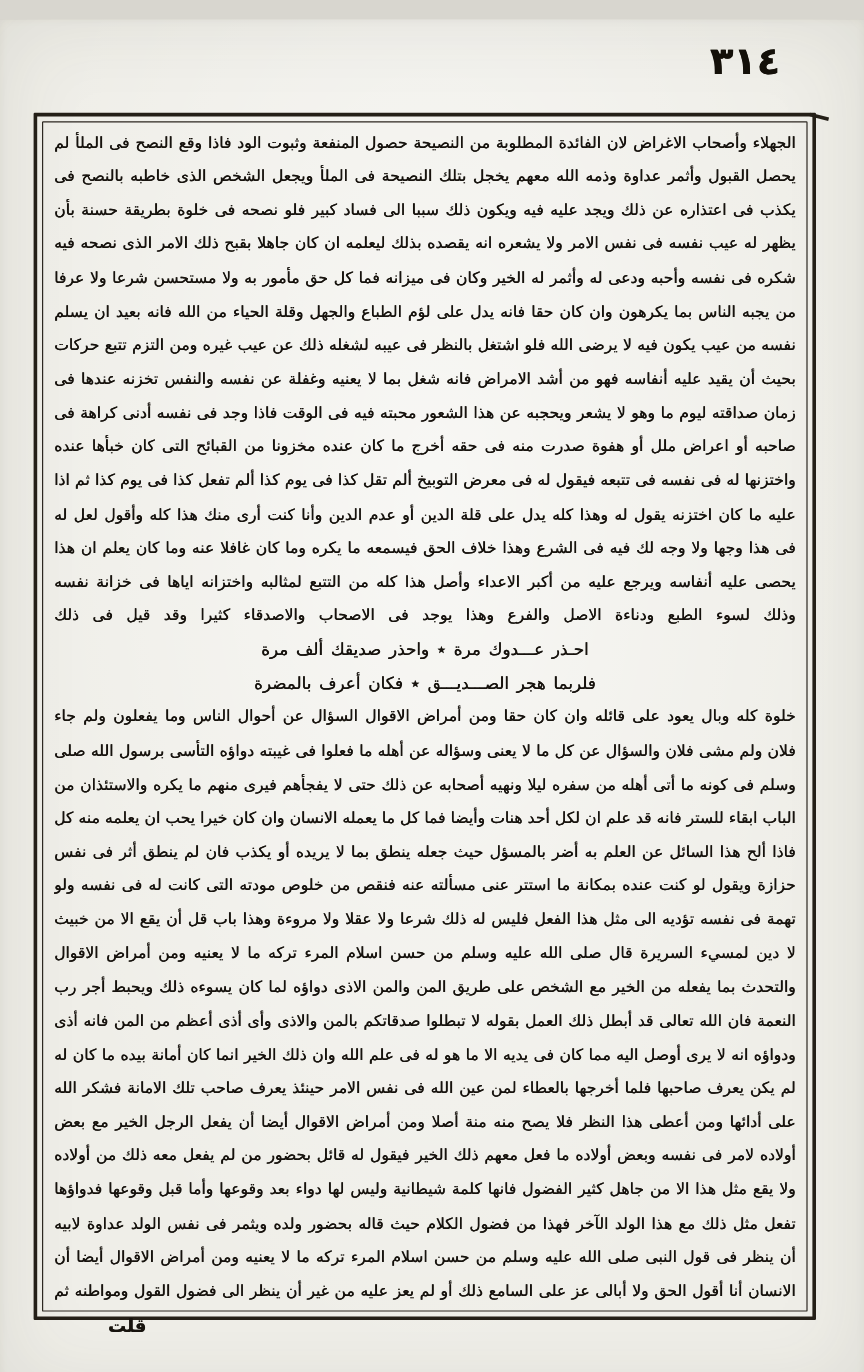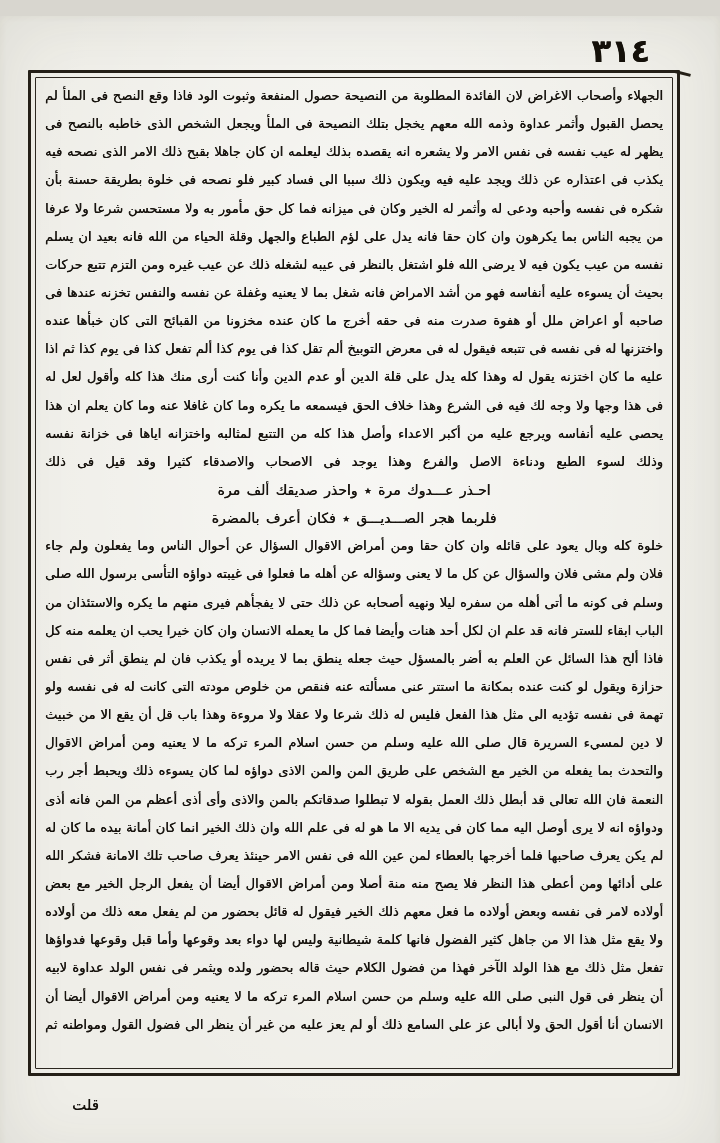--- a/index.html
+++ b/index.html
@@ -20,21 +20,21 @@
     top:16px; right:70px;
     font-size:32px;
     font-weight:bold;
     direction:rtl;
     letter-spacing:1px;
     color:#141009;
     text-shadow:0.4px 0 #141009;
   }
   .frame{
     position:absolute;
-    left:28px; top:54px;
+    left:28px; top:78px;
     width:652px; height:1006px;
     border:3px solid #241f17;
     box-sizing:border-box;
     border-radius:1px;
   }
   
   .frame .overshoot{
     position:absolute;
     top:-3px; right:-14px;
     width:16px; height:3px;
@@ -67,48 +67,49 @@
     color:#17130e;
     text-shadow:0.35px 0 0 #17130e;
   }
   .verse{
     text-align-last:center;
     font-size:14px;
     word-spacing:2px;
   }
   .catchword{
     position:absolute;
-    left:72px; top:1080px;
+    left:90px; top:1080px;
     font-size:15px;
-    font-weight:normal;
+    font-weight:bold;
     direction:rtl;
     color:#17130e;
     text-shadow:0.3px 0 0 #17130e;
   }
 </style>
 </head>
 <body>
 
 <div class="page">
 
   <div class="page-number">٣١٤</div>
 
   <div class="frame">
     <span class="overshoot"></span>
     <div class="frame-inner"></div>
 
     <div class="text-area">
       <p class="tl">الجهلاء وأصحاب الاغراض لان الفائدة المطلوبة من النصيحة حصول المنفعة وثبوت الود فاذا وقع النصح فى الملأ لم</p>
       <p class="tl">يحصل القبول وأثمر عداوة وذمه الله معهم يخجل بتلك النصيحة فى الملأ ويجعل الشخص الذى خاطبه بالنصح فى الملا</p>
+      <p class="tl">يكذب فى اعتذاره عن ذلك ويجد عليه فيه ويكون ذلك سببا الى فساد كبير فلو نصحه فى خلوة بطريقة حسنة بأن</p>
       <p class="tl">يظهر له عيب نفسه فى نفس الامر ولا يشعره انه يقصده بذلك ليعلمه ان كان جاهلا بقبح ذلك الامر الذى نصحه فيه</p>
-      <p class="tl">يكذب فى اعتذاره عن ذلك ويجد عليه فيه ويكون ذلك سببا الى فساد كبير فلو نصحه فى خلوة بطريقة حسنة بأن</p>
       <p class="tl">شكره فى نفسه وأحبه ودعى له وأثمر له الخير وكان فى ميزانه فما كل حق مأمور به ولا مستحسن شرعا ولا عرفا وكذلك</p>
       <p class="tl">من يجبه الناس بما يكرهون وان كان حقا فانه يدل على لؤم الطباع والجهل وقلة الحياء من الله فانه بعيد ان يسلم فى</p>
       <p class="tl">نفسه من عيب يكون فيه لا يرضى الله فلو اشتغل بالنظر فى عيبه لشغله ذلك عن عيب غيره ومن التزم تتبع حركات صاحبه</p>
-      <p class="tl">بحيث أن يسوءه عليه أنفاسه فهو من أشد الامراض فانه شغل بما لا يعنيه وغفلة عن نفسه والنفس تخزنه عندها فى</p>
+      <p class="tl">بحيث أن يقيد عليه أنفاسه فهو من أشد الامراض فانه شغل بما لا يعنيه وغفلة عن نفسه والنفس تخزنه عندها فى</p>
+      <p class="tl">زمان صداقته ليوم ما وهو لا يشعر ويحجبه عن هذا الشعور محبته فيه فى الوقت فاذا وجد فى نفسه أدنى كراهة فى</p>
       <p class="tl">صاحبه أو اعراض ملل أو هفوة صدرت منه فى حقه أخرج ما كان عنده مخزونا من القبائح التى كان خبأها عنده</p>
       <p class="tl">واختزنها له فى نفسه فى تتبعه فيقول له فى معرض التوبيخ ألم تقل كذا فى يوم كذا ألم تفعل كذا فى يوم كذا ثم اذا عدد</p>
       <p class="tl">عليه ما كان اختزنه يقول له وهذا كله يدل على قلة الدين أو عدم الدين وأنا كنت أرى منك هذا كله وأقول لعل له</p>
       <p class="tl">فى هذا وجها ولا وجه لك فيه فى الشرع وهذا خلاف الحق فيسمعه ما يكره وما كان غافلا عنه وما كان يعلم ان هذا</p>
       <p class="tl">يحصى عليه أنفاسه ويرجع عليه من أكبر الاعداء وأصل هذا كله من التتبع لمثالبه واختزانه اياها فى خزانة نفسه</p>
       <p class="tl">وذلك لسوء الطبع ودناءة الاصل والفرع وهذا يوجد فى الاصحاب والاصدقاء كثيرا وقد قيل فى ذلك</p>
 
       <p class="tl verse">احـذر عـــدوك مرة ٭ واحذر صديقك ألف مرة</p>
       <p class="tl verse">فلربما هجر الصـــديـــق ٭ فكان أعرف بالمضرة</p>
 

